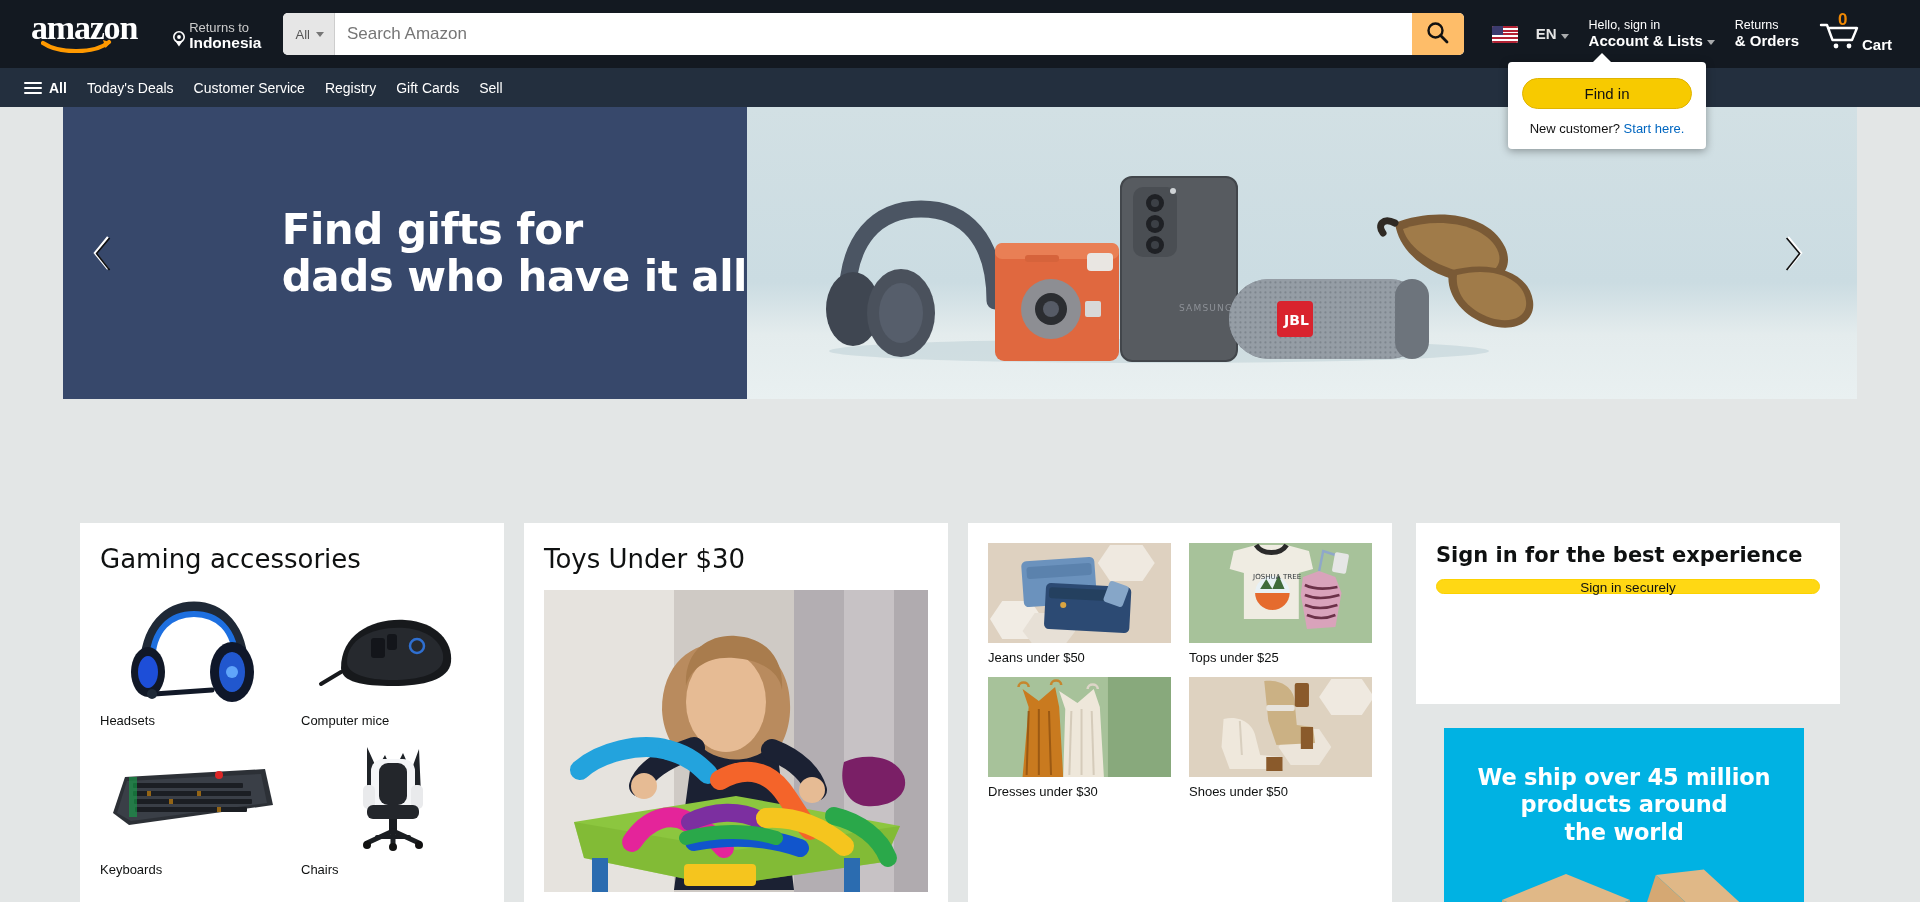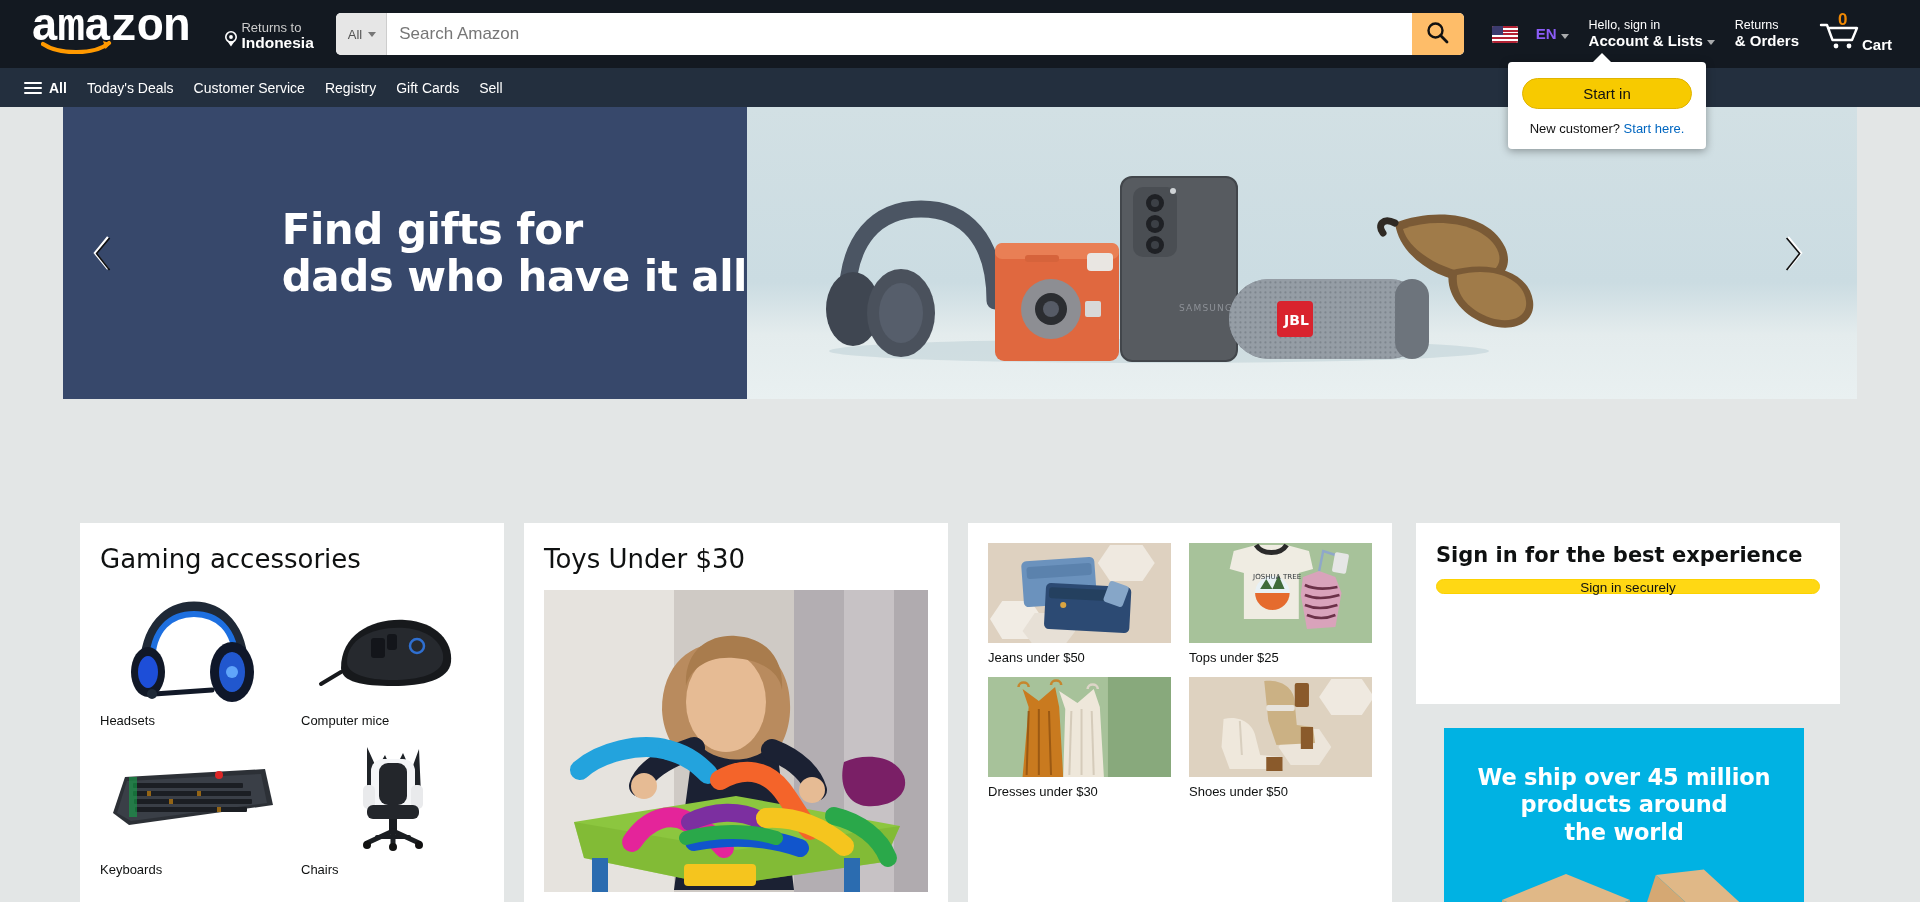--- a/index.html
+++ b/index.html
@@ -22,25 +22,25 @@
   }
   .logo-wrap {
     display: flex; align-items: flex-start;
     padding: 8px 10px 10px 12px;
     border: 1px solid transparent;
     border-radius: 3px;
     cursor: pointer;
   }
   .logo-text {
     color: #fff;
-    font-size: 46px;
+    font-size: 34px;
     font-weight: bold;
     letter-spacing: -1.2px;
     line-height: 30px;
-    font-family: Liberation Mono, monospace;
+    font-family: Liberation Serif, serif;
   }
   .logo-smile {
     width: 72px; height: 16px;
     margin: -6px 0 0 10px;
     position: relative;
   }
   .logo-smile svg { display:block; }
 
   .deliver {
     display: flex; align-items: center;
@@ -121,21 +121,21 @@
   }
   .flag .stripes {
     position:absolute; inset:0;
     background: repeating-linear-gradient(
       to bottom, #b22234 0 1.85px, #ffffff 1.85px 3.7px);
   }
   .flag .canton {
     position:absolute; left:0; top:0; width:11px; height:9px;
     background:#3c3b6e;
   }
-  .lang-text { font-size: 15px; font-weight: bold; color: #8b5cf6; margin-left: 12px; }
+  .lang-text { font-size: 15px; font-weight: bold; color: #e5e5e5; margin-left: 12px; }
   .caret-sm {
     margin-left: 4px;
     width: 0; height: 0;
     border-left: 4px solid transparent;
     border-right: 4px solid transparent;
     border-top: 5px solid #a9abad;
     align-self: flex-end;
     margin-bottom: 4px;
   }
   .inline-caret {
@@ -447,21 +447,21 @@
       <svg width="40" height="28" viewBox="0 0 40 28">
         <path d="M2 3 L8 3 L13.5 18 L33 18 L38 6 L10.5 6" fill="none" stroke="#fff" stroke-width="2.4" stroke-linecap="round" stroke-linejoin="round"></path>
         <circle cx="17" cy="24" r="2.4" fill="#fff"></circle>
         <circle cx="30" cy="24" r="2.4" fill="#fff"></circle>
       </svg>
     </span>
     <span class="cart-label">Cart</span>
   </div>
 
   <div class="flyout">
-    <button class="flyout-btn">Start in</button>
+    <button class="flyout-btn">Find in</button>
     <div class="flyout-sub">
       <span>New customer?</span>
       <a>Start here.</a>
     </div>
   </div>
 </div>
 
 <div class="navbar">
   <div class="nav-item nav-all">
     <span class="burger">

